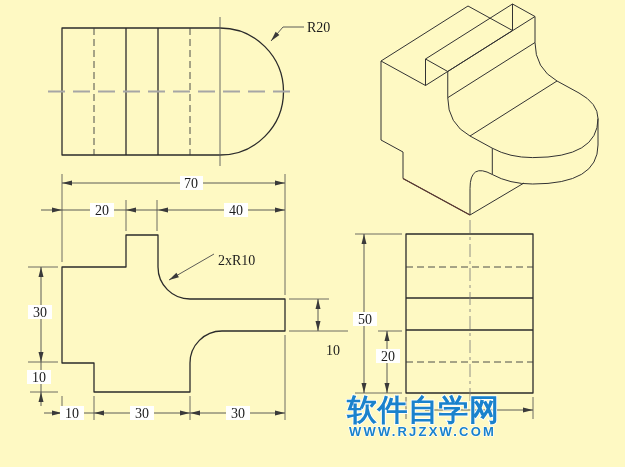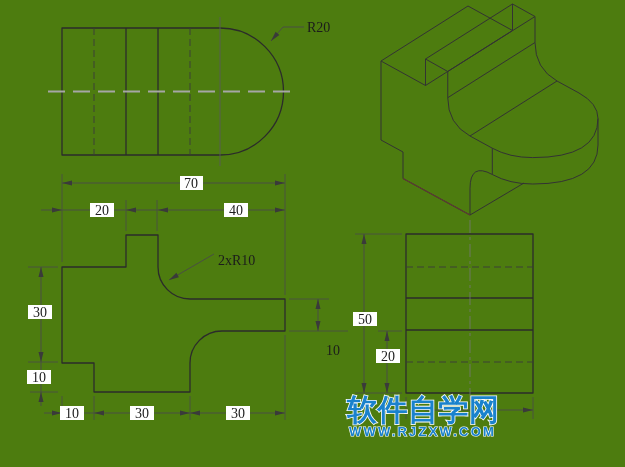--- a/index.html
+++ b/index.html
@@ -1,16 +1,16 @@
 <!DOCTYPE html>
 <html><head>
 <meta charset="utf-8">
 <style>
   html,body{margin:0;padding:0;background:#ffffff;}
-  .stage{position:relative;width:625px;height:467px;background:#4d7c0f;overflow:hidden;
+  .stage{position:relative;width:625px;height:467px;background:#fef9c3;overflow:hidden;
          font-family:"Liberation Serif", serif;}
   svg{position:absolute;left:0;top:0;}
   .outline{fill:none;stroke:#2b2b2b;stroke-width:1.3;stroke-linejoin:round;}
   .iso{fill:none;stroke:#333;stroke-width:1;stroke-linejoin:round;}
   .iso-red{fill:none;stroke:#5d3a33;stroke-width:1.1;}
   .hid{fill:none;stroke:#3a3a3a;stroke-width:0.9;stroke-dasharray:7 4;}
   .cl-h{fill:none;stroke:#a6a6a6;stroke-width:2;stroke-dasharray:17 8;}
   .cl-v{fill:none;stroke:#5a5a5a;stroke-width:0.9;}
   .cl-dd{fill:none;stroke:#777;stroke-width:0.8;stroke-dasharray:13 4 3 4;}
   .ext{fill:none;stroke:#4a4a4a;stroke-width:0.8;}

